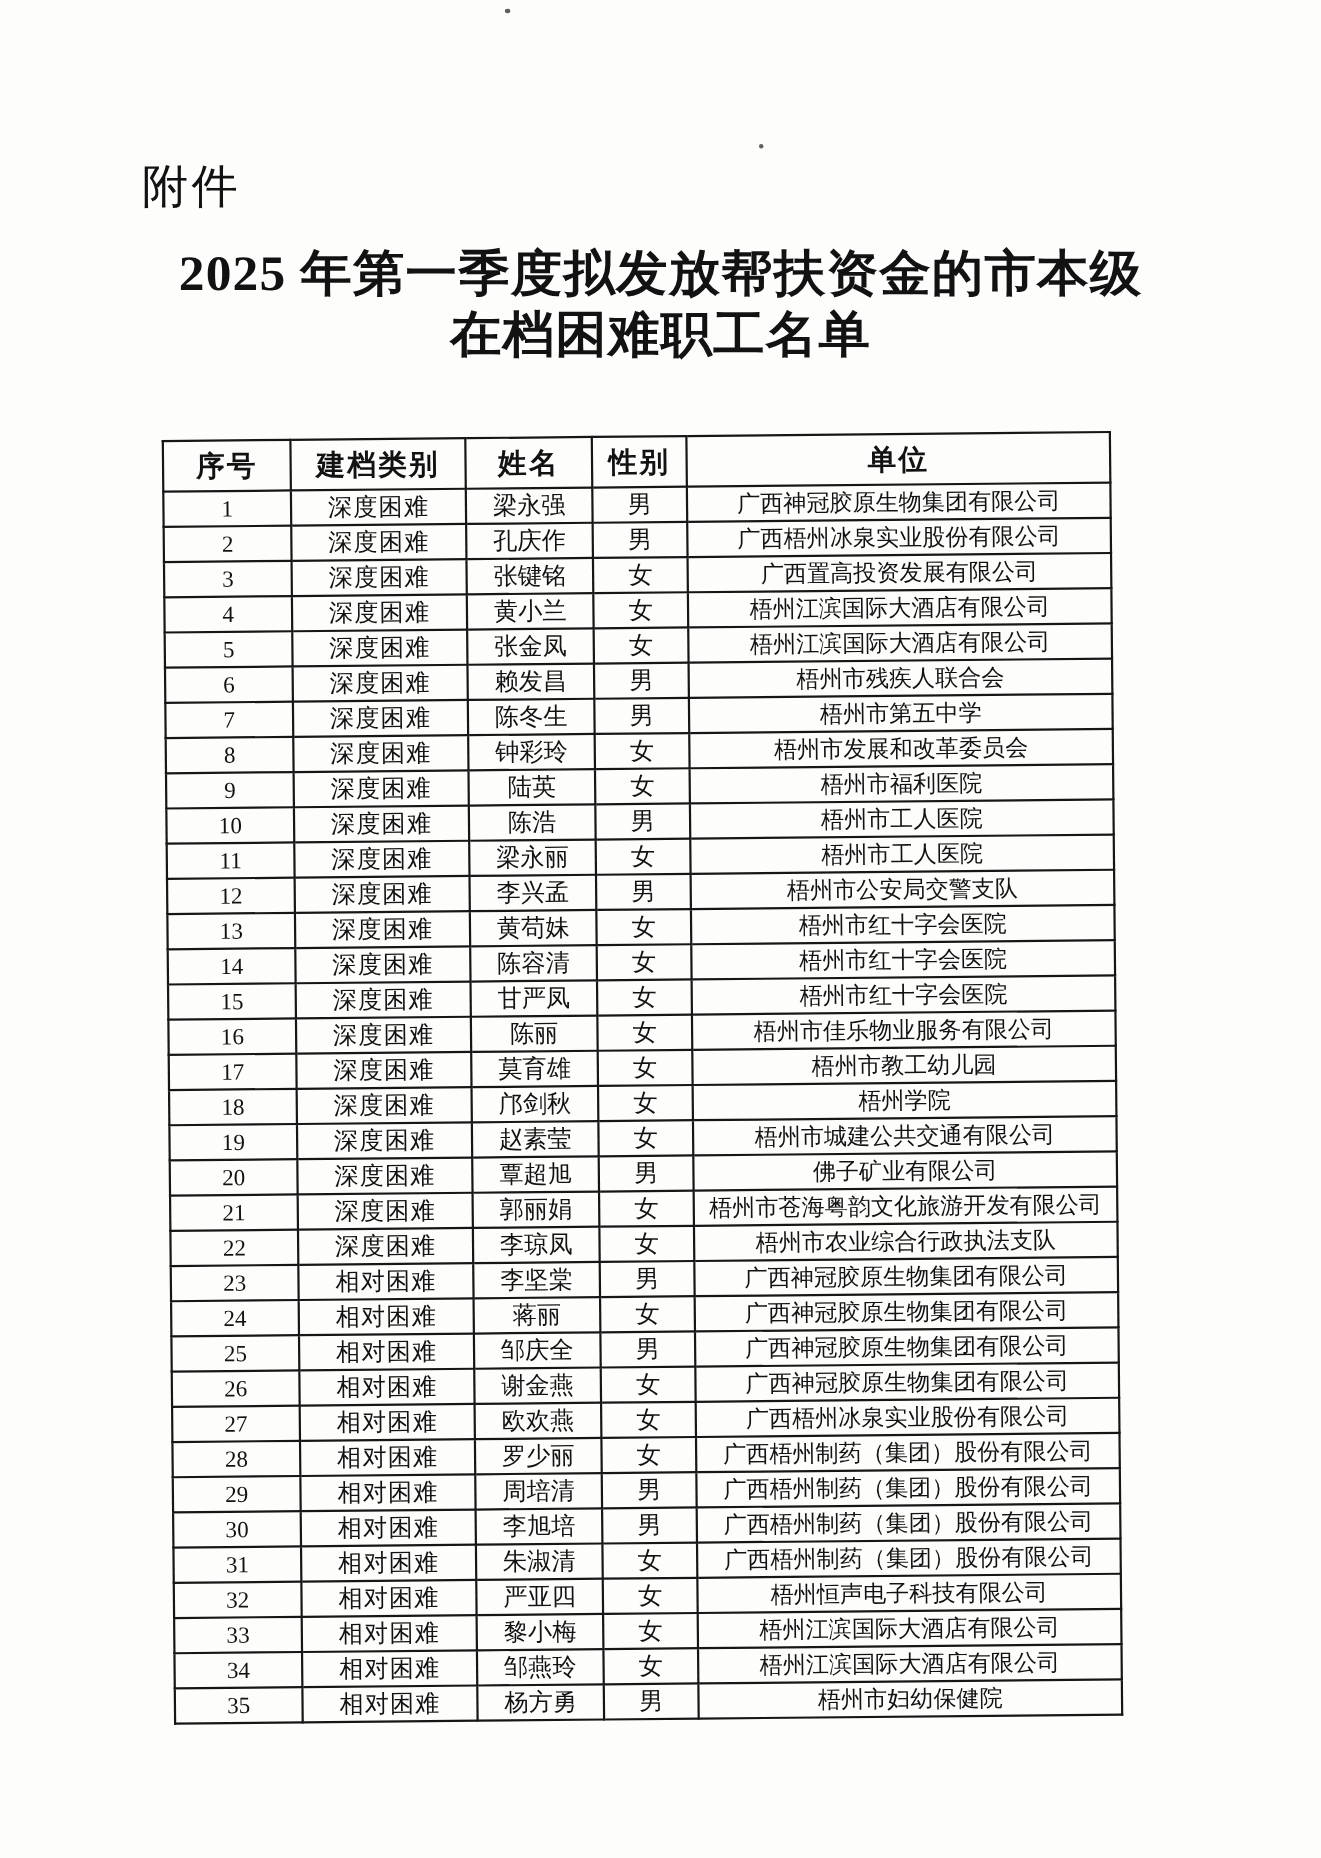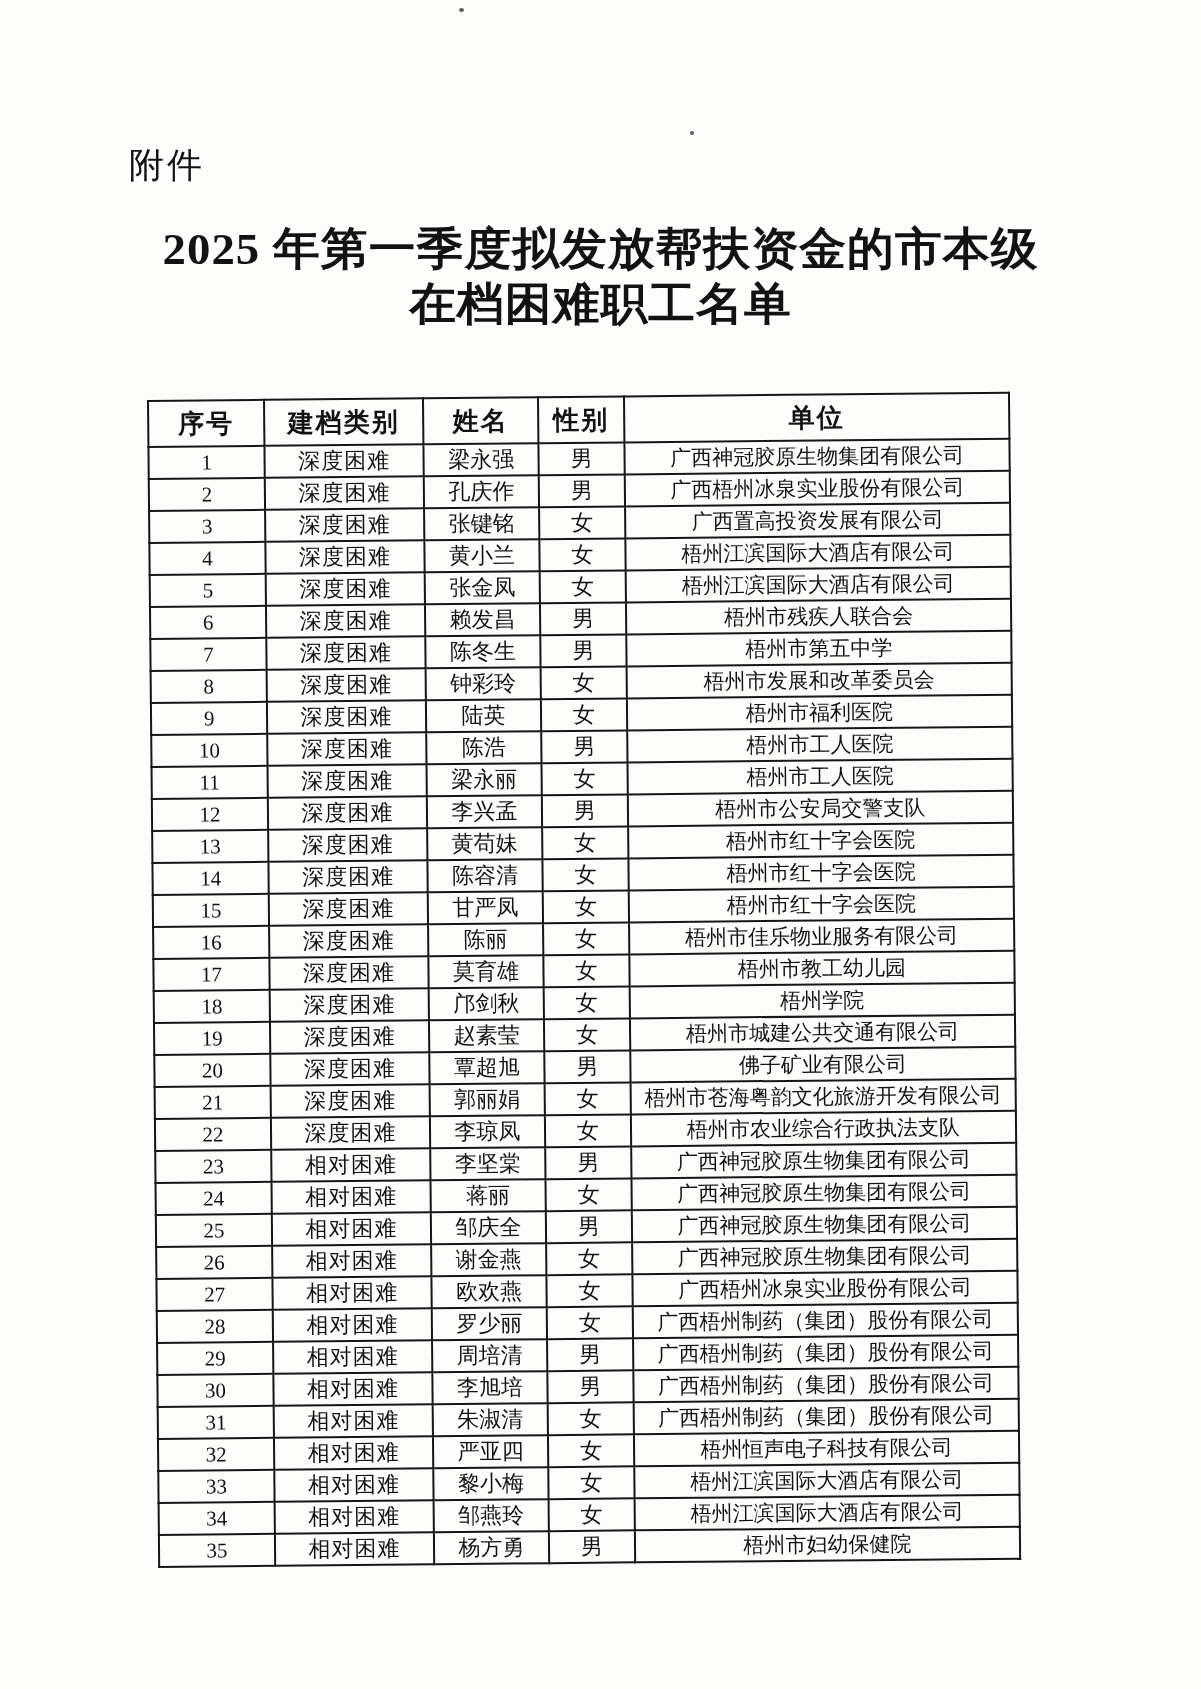--- a/index.html
+++ b/index.html
@@ -21,21 +21,21 @@
     border-radius: 50%;
     opacity: .75;
   }
   .dot-1 { left: 459px; top: 8px;  width: 5px; height: 4px; }
   .dot-2 { left: 690px; top: 131px; width: 4px; height: 4px; }
 
   .attachment-label {
     position: absolute;
     left: 129px;
     top: 142px;
-    font-size: 35px;
+    font-size: 42px;
     letter-spacing: 3px;
     font-weight: 500;
   }
 
   .doc-title {
     position: absolute;
     left: 0;
     top: 222px;
     width: 100%;
     text-align: center;

